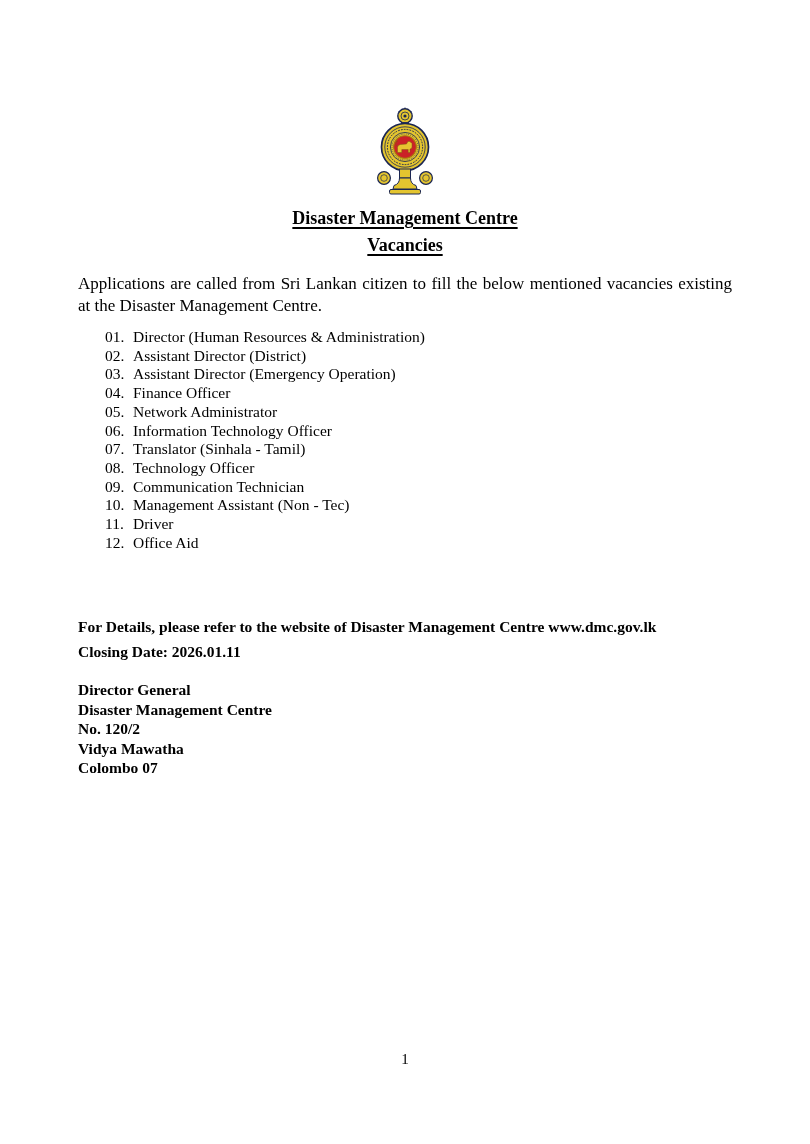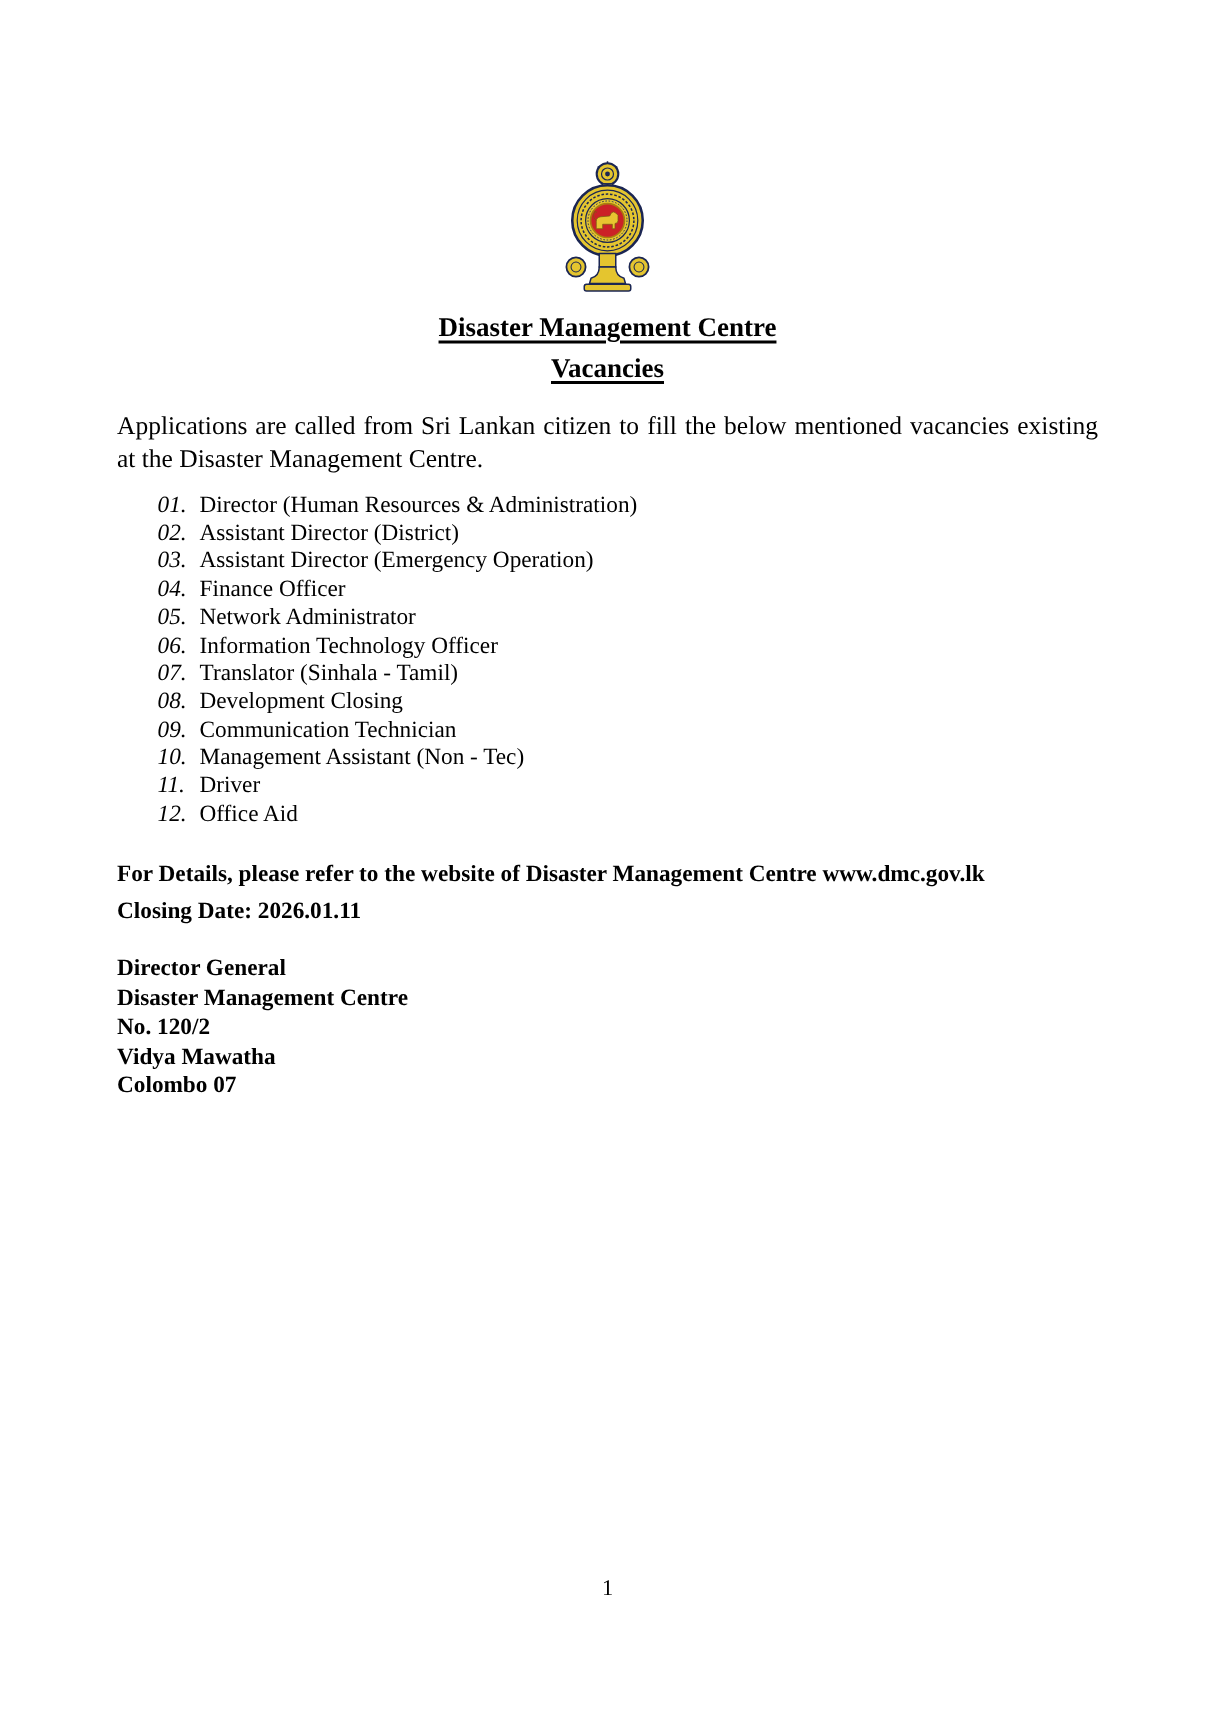--- a/index.html
+++ b/index.html
@@ -41,28 +41,27 @@
     margin-top: 11px;
     padding-left: 27px;
     list-style: none;
     font-size: 15.5px;
     line-height: 18.7px;
   }
   .vacancy-list li { display: flex; }
   .vacancy-list .num {
     width: 28px;
     flex: 0 0 28px;
-    font-style: italic;
   }
   .bold-line {
     font-weight: bold;
     font-size: 15.5px;
     line-height: 21px;
   }
-  .details-note { margin-top: 20px; }
+  .details-note { margin-top: 64px; }
   .closing-date { margin-top: 4px; }
   .signature-block {
     margin-top: 18px;
     font-weight: bold;
     font-size: 15.5px;
     line-height: 19.5px;
   }
   .page-number {
     position: absolute;
     left: 0;
@@ -144,21 +143,21 @@
     <li>
         <span class="num">06.</span>
         <span>Information Technology Officer</span>
       </li>
     <li>
         <span class="num">07.</span>
         <span>Translator (Sinhala - Tamil)</span>
       </li>
     <li>
         <span class="num">08.</span>
-        <span>Development Closing</span>
+        <span>Technology Officer</span>
       </li>
     <li>
         <span class="num">09.</span>
         <span>Communication Technician</span>
       </li>
     <li>
         <span class="num">10.</span>
         <span>Management Assistant (Non - Tec)</span>
       </li>
     <li>

